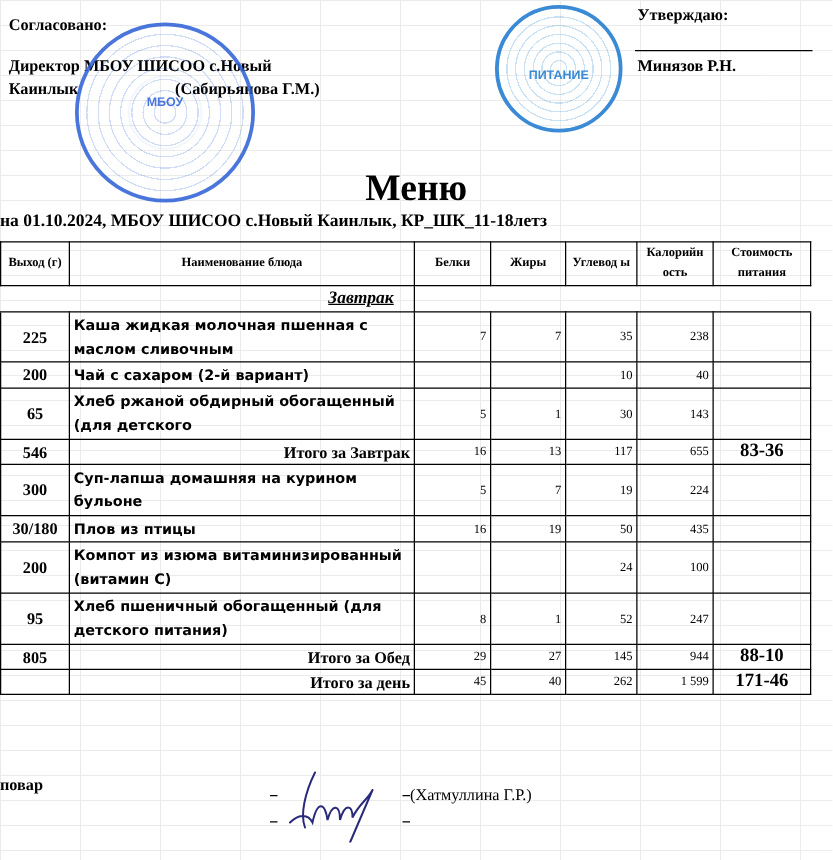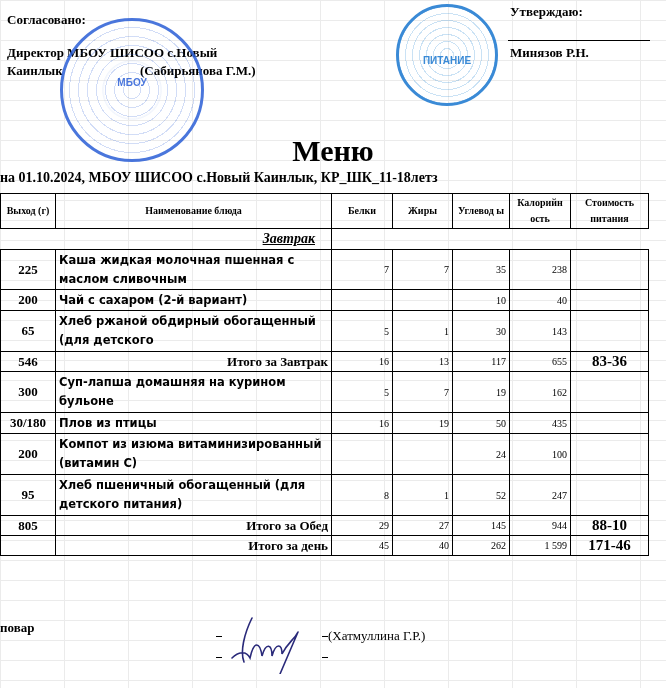--- a/index.html
+++ b/index.html
@@ -160,21 +160,21 @@
       <td class="num">655</td>
       <td class="cost">83-36</td>
     </tr>
 
     <tr style="height:41px">
       <td class="yield">300</td>
       <td class="dish">Суп-лапша  домашняя на курином бульоне</td>
       <td class="num">5</td>
       <td class="num">7</td>
       <td class="num">19</td>
-      <td class="num">162</td>
+      <td class="num">224</td>
       <td class="cost"></td>
     </tr>
     <tr style="height:21px">
       <td class="yield">30/180</td>
       <td class="dish">Плов из птицы</td>
       <td class="num">16</td>
       <td class="num">19</td>
       <td class="num">50</td>
       <td class="num">435</td>
       <td class="cost"></td>

